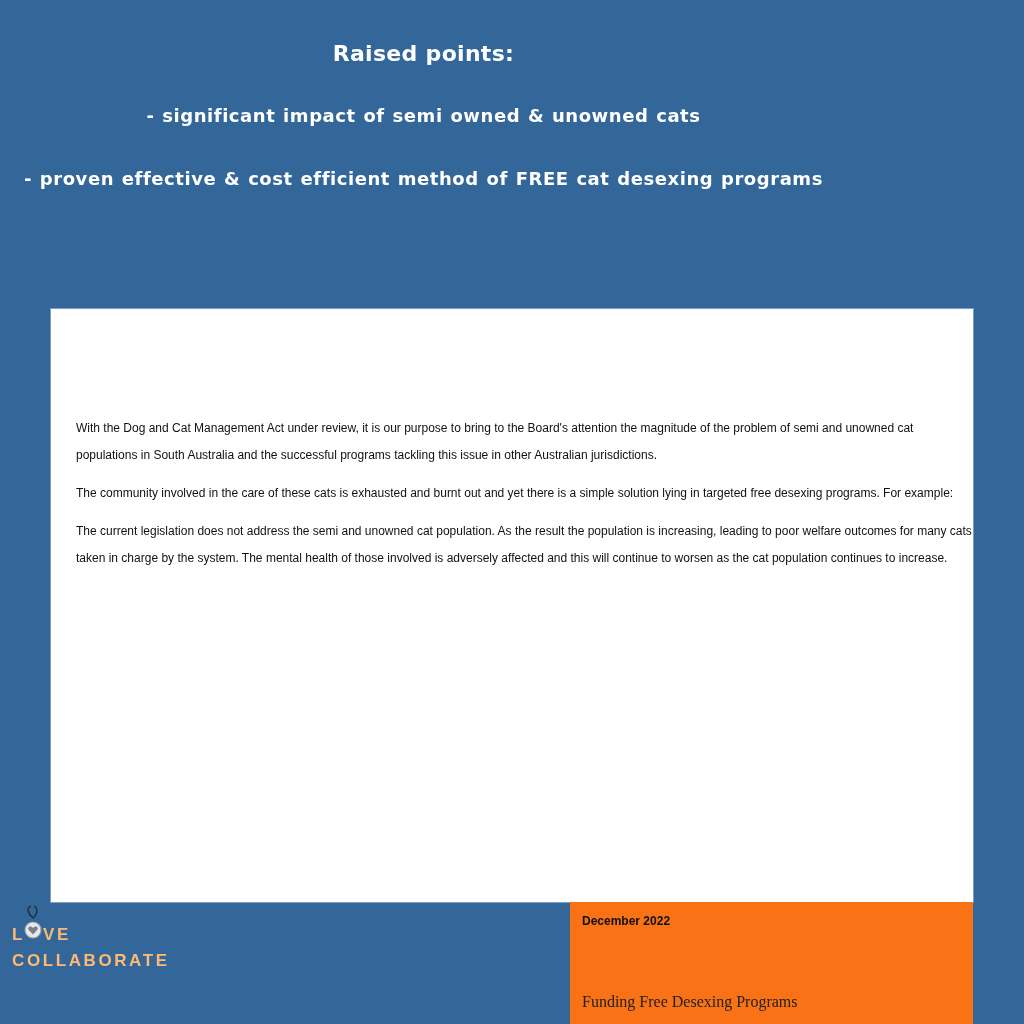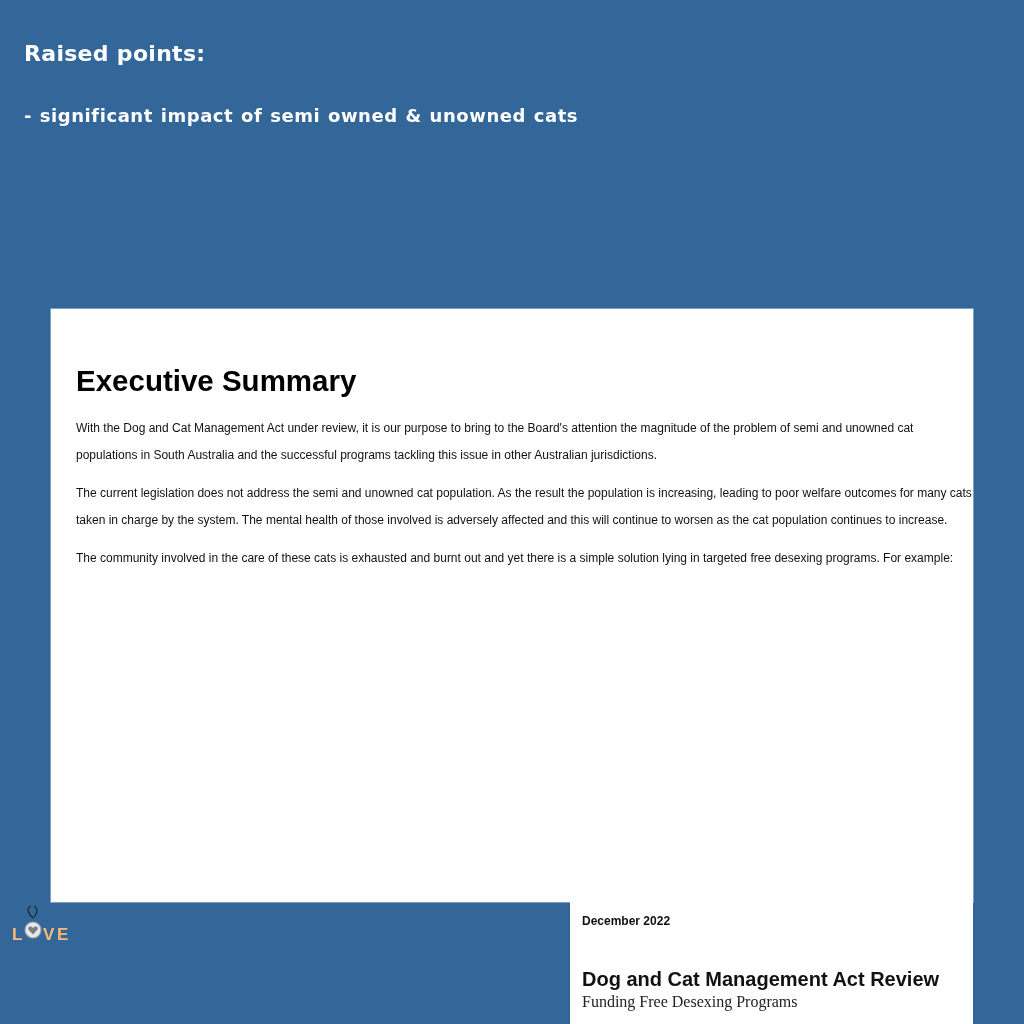--- a/index.html
+++ b/index.html
@@ -4,21 +4,21 @@
 <style>
   html, body { margin: 0; padding: 0; }
   body {
     width: 1024px; height: 1024px; overflow: hidden;
     background: #336699;
     position: relative;
     font-family: "DejaVu Sans", sans-serif;
   }
   .points {
     position: absolute; left: 24px; top: 38px; color: #ffffff;
-    font-family: "DejaVu Sans", sans-serif; font-weight: bold;
+    font-family: "DejaVu Sans", sans-serif; font-weight: bold; text-align: center;
   }
   .points .heading { font-size: 22px; line-height: 32px; margin: 0 0 30px 0; letter-spacing: 0.3px; }
   .points .item { font-size: 18px; line-height: 32px; margin: 0 0 31px 0; letter-spacing: 0.55px; word-spacing: 1px; white-space: nowrap; }
 
   .doc-panel {
     position: absolute; left: 51px; top: 309px; width: 922px; height: 593px;
     background: #ffffff;
     box-shadow: 0 0 0 1px #7f9fc0;
   }
   .doc-title {
@@ -28,21 +28,21 @@
   }
   .doc-body {
     position: absolute; left: 25px; top: 106px; width: 900px;
     font-family: "Liberation Sans", sans-serif; font-size: 12px;
     line-height: 27px; color: #111;
   }
   .doc-body p { margin: 0 0 11px 0; }
 
   .cover-panel {
     position: absolute; left: 570px; top: 902px; width: 403px; height: 122px;
-    background: #ffffff;
+    background: #f97316;
   }
   .cover-date {
     position: absolute; left: 12px; top: 12px;
     font-family: "Liberation Sans", sans-serif; font-weight: bold; font-size: 12px; color: #111;
   }
   .cover-title {
     position: absolute; left: 12px; top: 66px;
     font-family: "Liberation Sans", sans-serif; font-weight: bold; font-size: 20px; color: #111;
     white-space: nowrap;
   }
@@ -59,38 +59,38 @@
   }
   .logo .line { position: relative; white-space: nowrap; }
   .logo .o-wrap { display: inline-block; width: 16px; height: 16px; position: relative; vertical-align: -2px; margin-right: 2px; }
 </style>
 </head>
 <body>
 
 <div class="points">
   <div class="heading">Raised points:</div>
   <div class="item">- significant impact of semi owned &amp; unowned cats</div>
+  <div class="item">- proven effective &amp; cost efficient method of FREE cat desexing programs</div>
 </div>
 
 <div class="doc-panel">
-  <h1 class="doc-title">Executive Summary</h1>
   <div class="doc-body">
     <p>With the Dog and Cat Management Act under review, it is our purpose to bring to the Board's attention the magnitude of the problem of semi and unowned cat populations in South Australia and the successful programs tackling this issue in other Australian jurisdictions.</p>
+    <p>The community involved in the care of these cats is exhausted and burnt out and yet there is a simple solution lying in targeted free desexing programs. For example:</p>
     <p>The current legislation does not address the semi and unowned cat population. As the result the population is increasing, leading to poor welfare outcomes for many cats taken in charge by the system. The mental health of those involved is adversely affected and this will continue to worsen as the cat population continues to increase.</p>
-    <p>The community involved in the care of these cats is exhausted and burnt out and yet there is a simple solution lying in targeted free desexing programs. For example:</p>
   </div>
 </div>
 
 <div class="cover-panel">
   <div class="cover-date">December 2022</div>
-  <div class="cover-title">Dog and Cat Management Act Review</div>
   <div class="cover-subtitle">Funding Free Desexing Programs</div>
 </div>
 
 <div class="logo">
   <div class="line">
     <span>L</span><span class="o-wrap"><svg width="18" height="36" viewBox="0 0 18 36" style="position:absolute;left:-1px;top:-22px;overflow:visible">
         <path d="M7 2 C2 4 4 10 9 14 C14 10 14 4 10 2" fill="none" stroke="#1f2a33" stroke-width="1.3"></path>
         <circle cx="9" cy="26" r="8" fill="#e8e8e8" stroke="#9aa3ab" stroke-width="1.2"></circle>
         <path d="M9 30.5 L4.8 26 C3.6 24.6 4.4 22.4 6.4 22.4 C7.6 22.4 8.4 23.2 9 24 C9.6 23.2 10.4 22.4 11.6 22.4 C13.6 22.4 14.4 24.6 13.2 26 Z" fill="#7a7f85"></path>
       </svg></span><span>VE</span>
   </div>
+  <div class="line">COLLABORATE</div>
 </div>
 
 </body></html>

